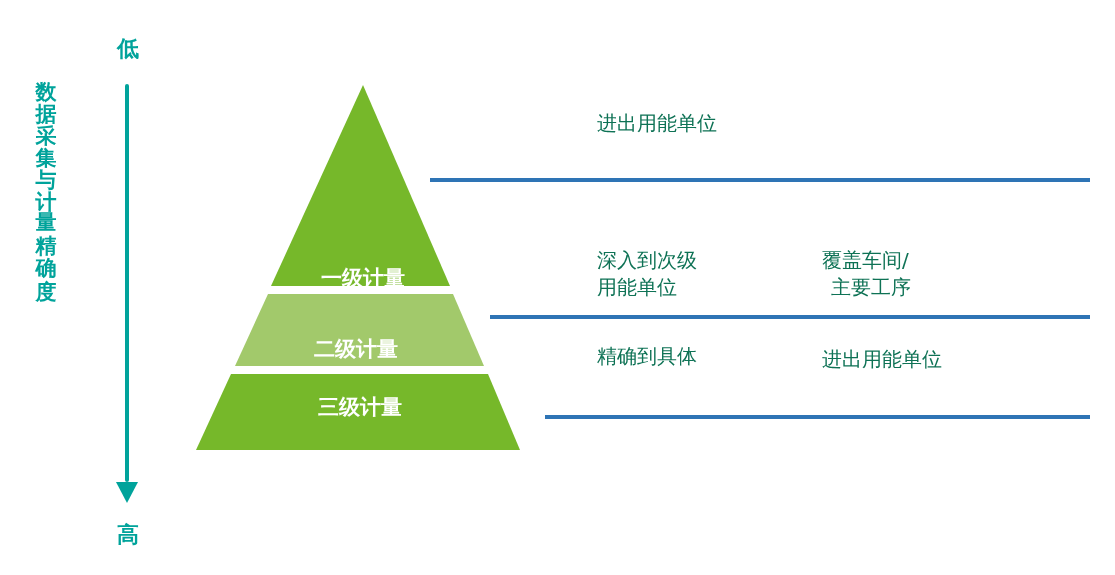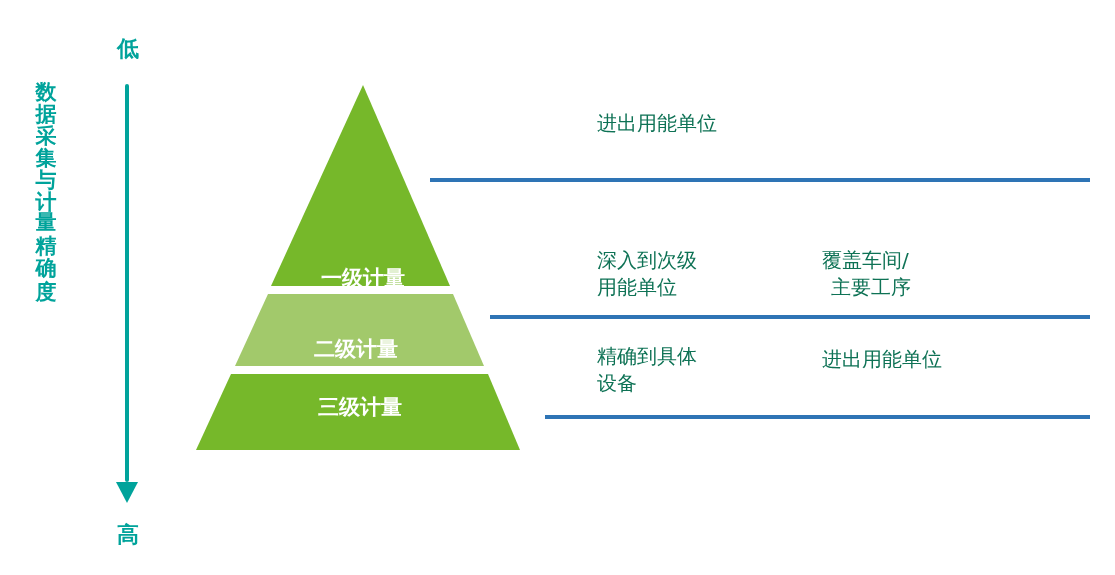--- a/index.html
+++ b/index.html
@@ -129,19 +129,18 @@
   <div class="line2">用能单位</div>
 </div>
 <div class="ann r2c2">
   <div class="line1">覆盖车间/</div>
   <div class="line2">主要工序</div>
 </div>
 <div class="underline u2"></div>
 
 <div class="ann r3c1">
   <div class="line1">精确到具体</div>
-  <div class="line2">设备</div>
 </div>
 <div class="ann r3c2">
   <div class="line1">进出用能单位</div>
   <div class="line2"></div>
 </div>
 <div class="underline u3"></div>
 
 </body></html>

